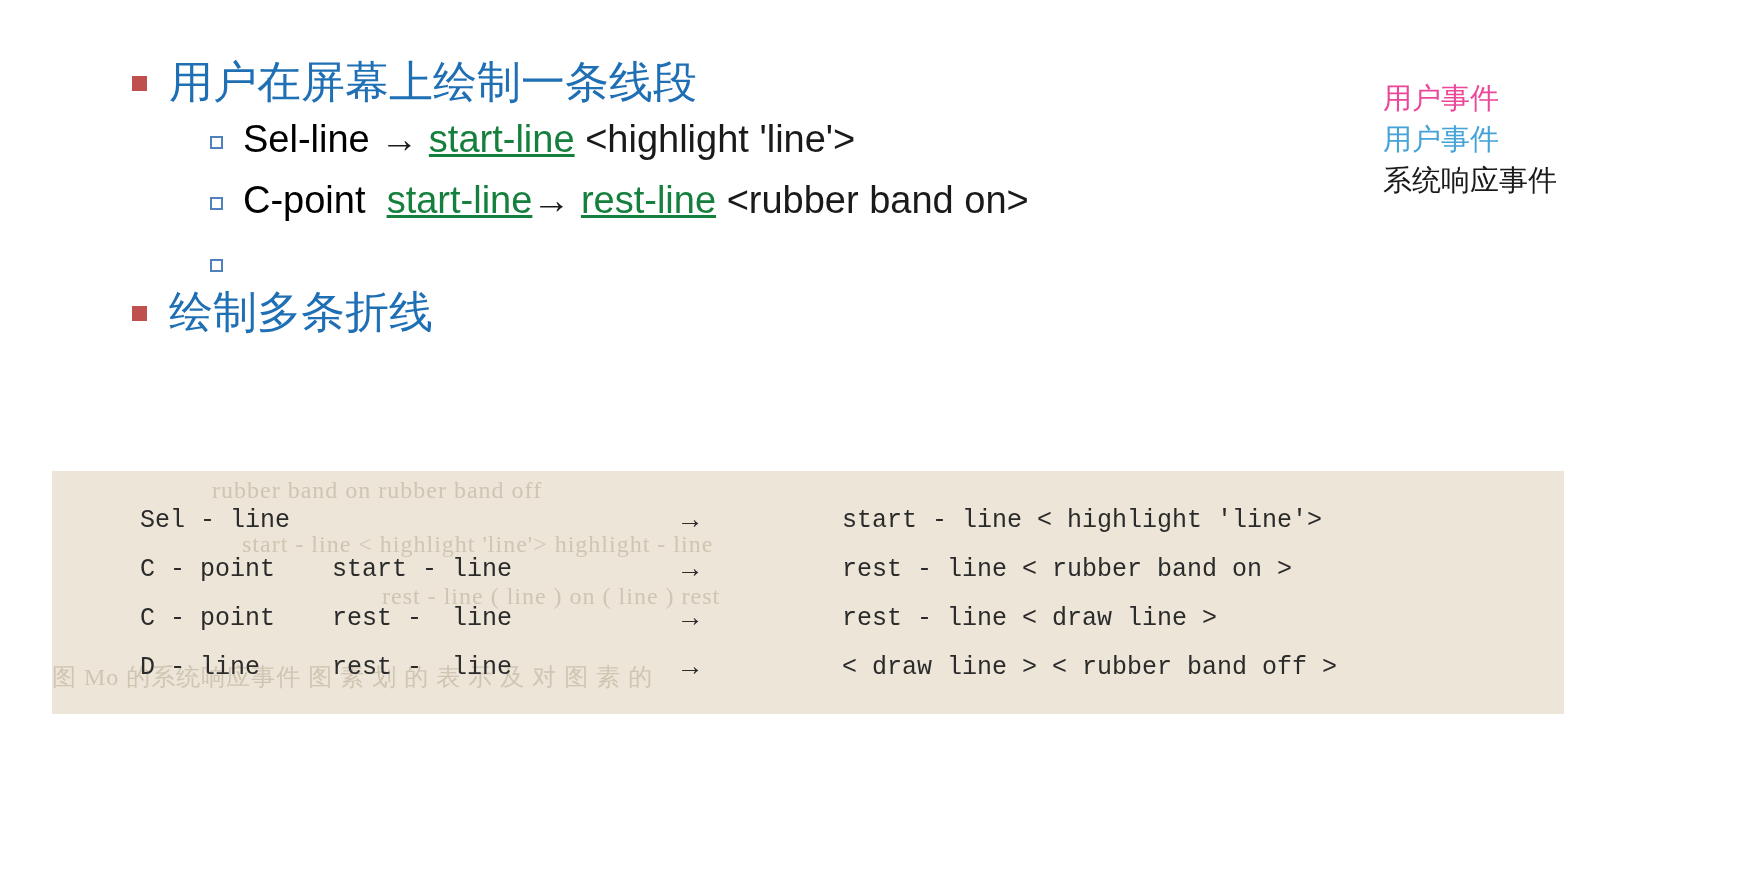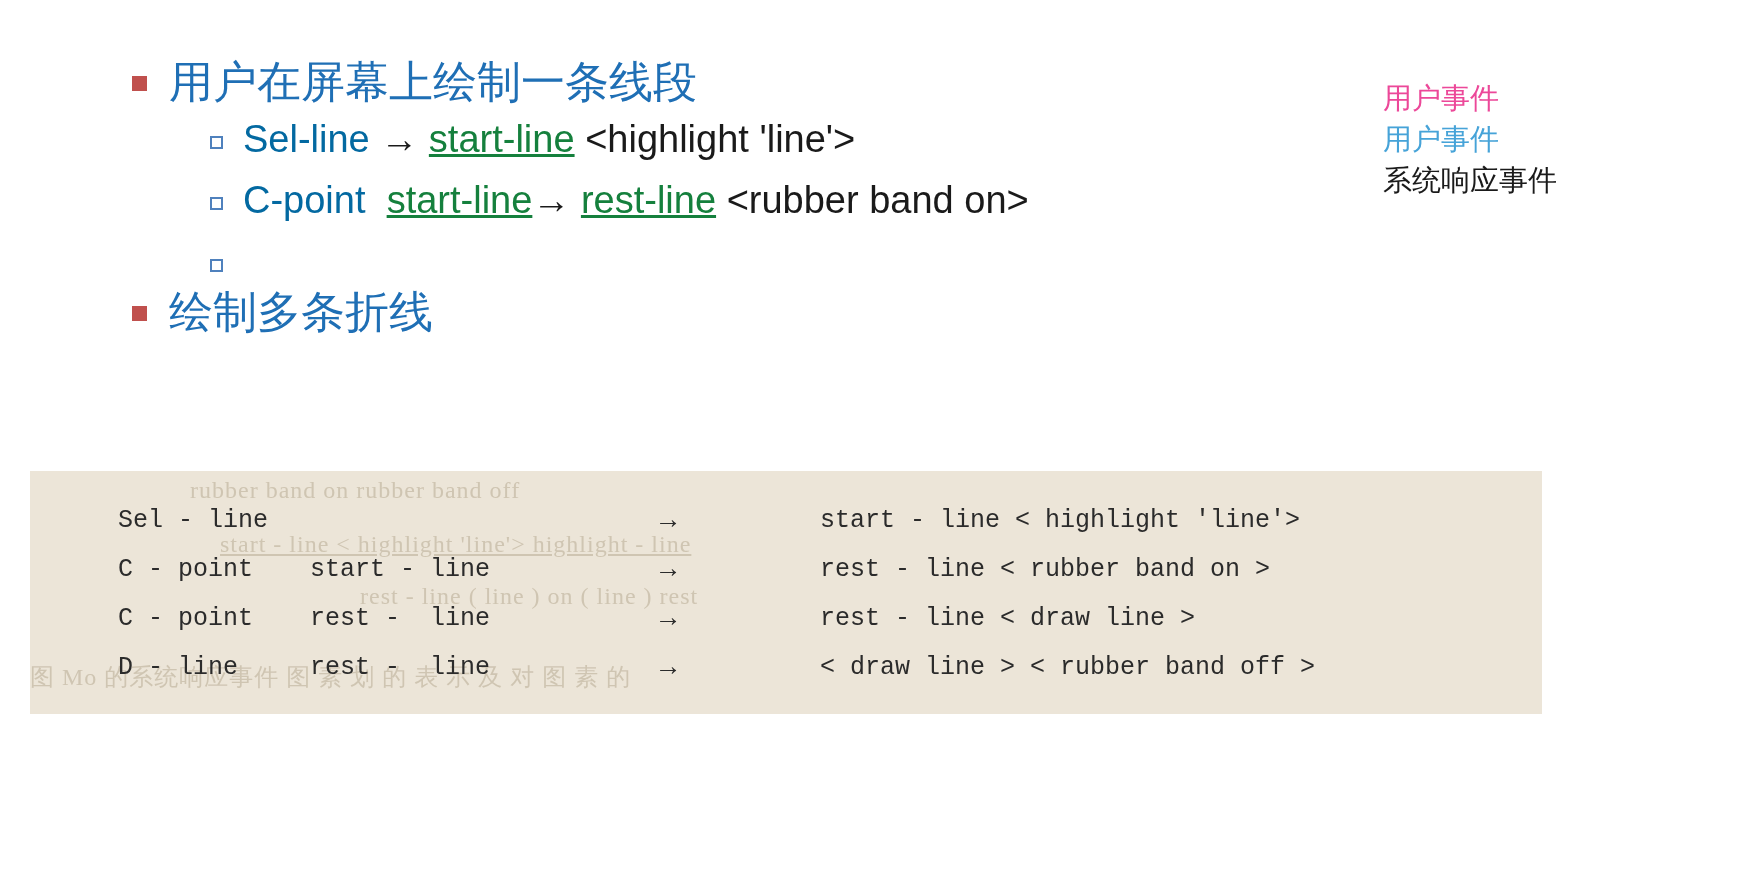--- a/index.html
+++ b/index.html
@@ -72,37 +72,37 @@
     margin-right: 20px;
     flex: 0 0 auto;
     box-sizing: border-box;
   }
   .lvl2 .txt {
     font-size: 38px;
     line-height: 1.3;
     color: #1a1a1a;
     white-space: nowrap;
   }
-  .red  { color: #0369a1; }
+  .red  { color: #000000; }
   .blue { color: #15803d; text-decoration: underline; }
   .blk  { color: #1a1a1a; }
 
   .caret {
     display: inline-block;
     width: 2px;
     height: 34px;
     background: #1a1a1a;
     vertical-align: -6px;
     margin-left: 2px;
   }
 
   
   .scan {
     position: absolute;
-    left: 30px;
+    left: 52px;
     top: 471px;
     width: 1512px;
     height: 243px;
     background: #ece5d8;
     overflow: hidden;
   }
   .scan .ghost {
     position: absolute;
     color: #cfc5b2;
     font-family: "Liberation Serif", serif;
@@ -165,21 +165,21 @@
   <div class="lvl1">
     <span class="sq"></span>
     <span class="txt">绘制多条折线</span>
   </div>
 
 </div>
 
 <div class="scan">
 
   <div class="ghost" style="left:160px; top:6px;">rubber   band  on   rubber  band  off</div>
-  <div class="ghost" style="left:190px; top:60px;text-decoration:underline;">start - line &lt; highlight 'line'&gt;  highlight - line</div>
+  <div class="ghost" style="left:190px; top:60px;">start - line &lt; highlight 'line'&gt;  highlight - line</div>
   <div class="ghost" style="left:330px; top:112px;">rest - line  ( line  )  on  ( line  )  rest</div>
   <div class="ghost" style="left:0px; top:190px;">图 Mo 的系统响应事件 图 素 划 的 表 示 及 对 图 素 的</div>
 
   <div class="scan-table">
 
     <div class="scan-row" style="top:27px;">
       <span class="sc-a">Sel - line</span>
       <span class="sc-b"></span>
       <span class="sc-arrow">→</span>
       <span class="sc-c">start - line &lt; highlight 'line'&gt;</span>

